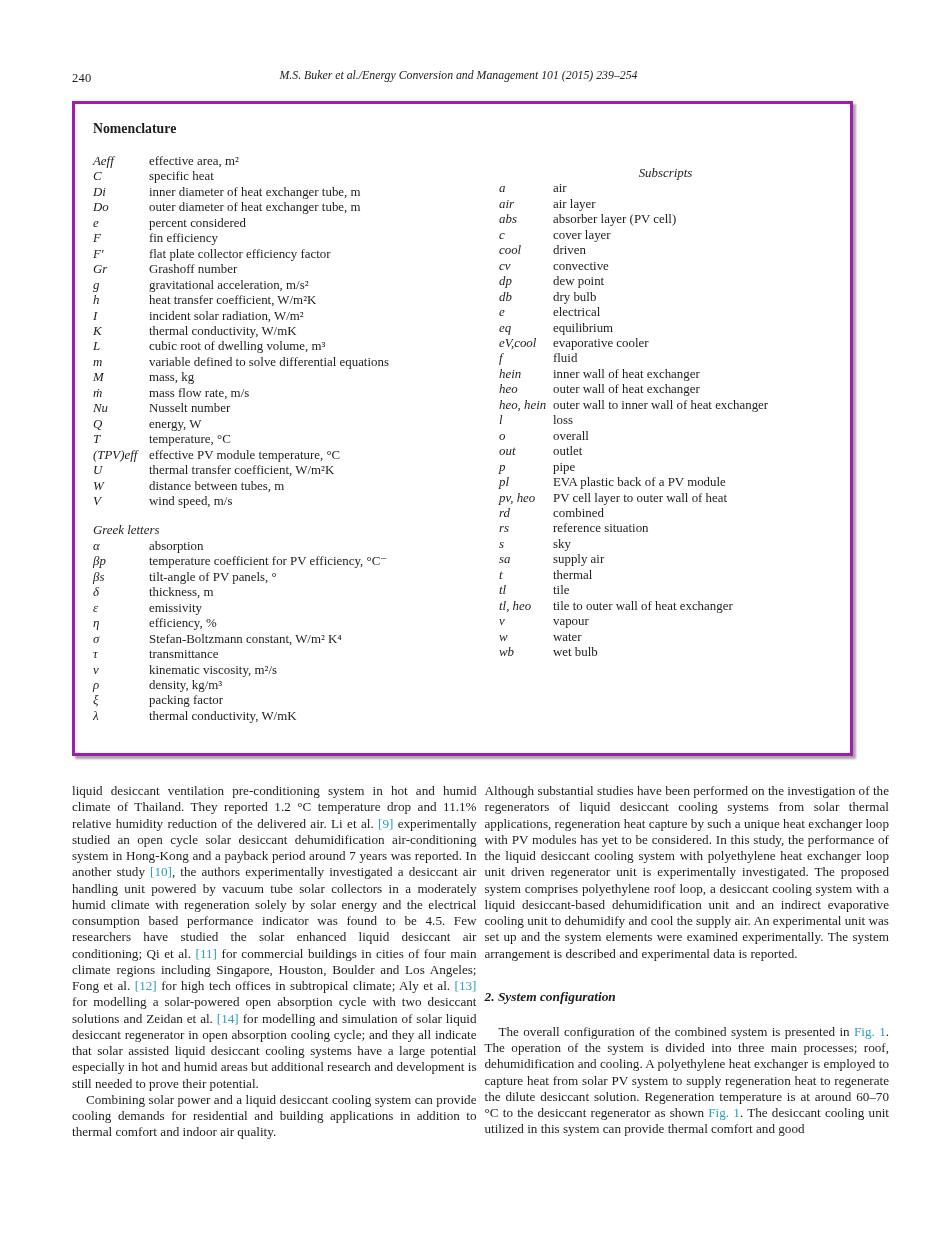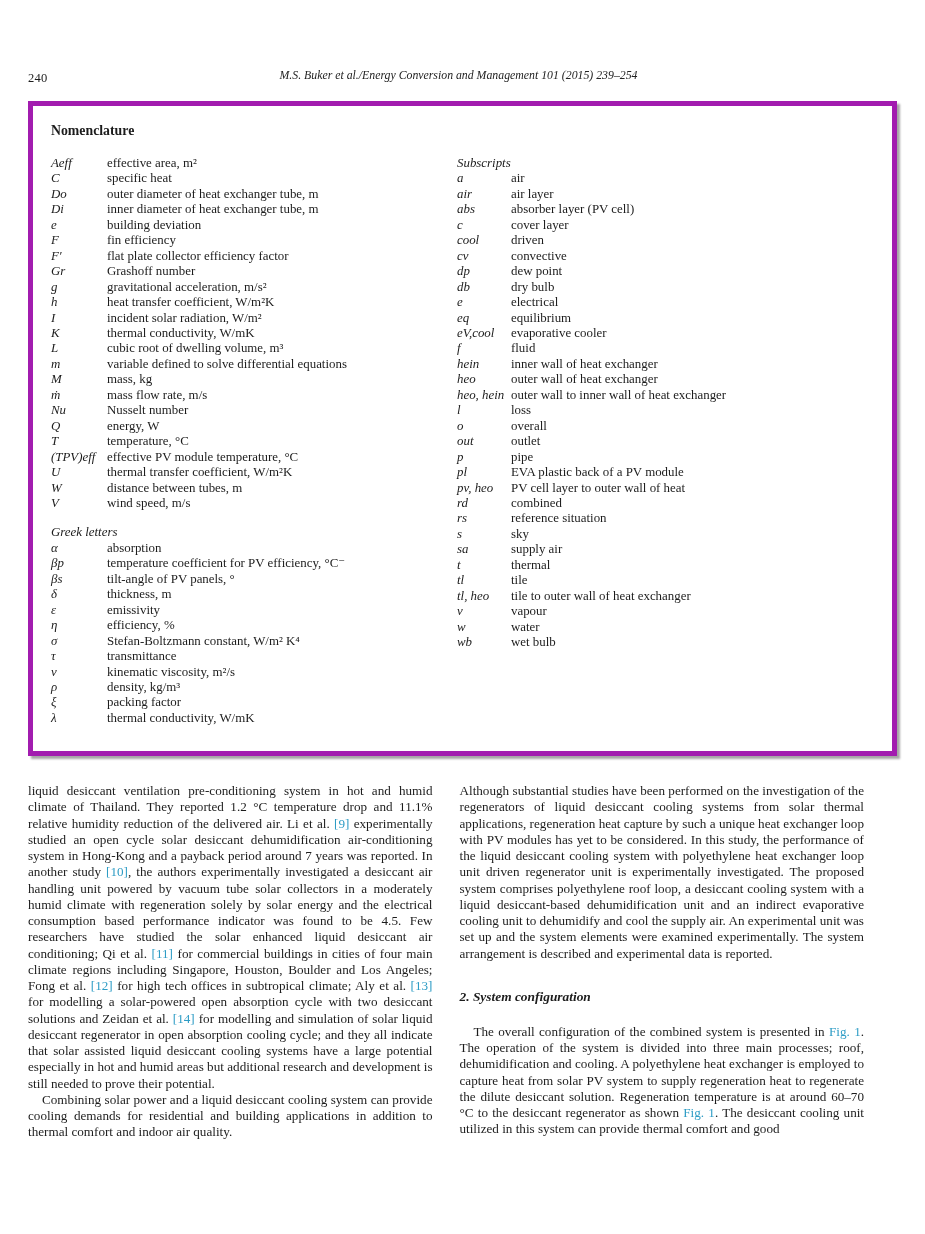--- a/index.html
+++ b/index.html
@@ -1,52 +1,52 @@
 <!DOCTYPE html>
 <html style="--link: #2d9cc5;"><head>
 <meta charset="utf-8">
 <style>
   html,body { margin:0; padding:0; background:#ffffff; }
   .page {
     position:relative;
     width:925px; height:1234px;
     box-sizing:border-box;
-    padding:68px 28px 0;
+    padding:68px 72px 0;
     background:#ffffff;
     font-family:"Liberation Serif","DejaVu Serif",serif;
     color:#1c1c1c;
     overflow:hidden;
   }
   
   .running-header { position:relative; height:16px; margin-bottom:17px; }
   .page-num { font-size:12.5px; letter-spacing:0.2px; }
   .running-head {
     position:absolute; left:0; right:8px; top:0;
     text-align:center; font-style:italic; font-size:11.8px; color:#222;
   }
   
   .nom-box {
     box-sizing:border-box;
     height:655px;
-    border:5px solid #a21caf;
+    border:3px solid #a21caf;
     box-shadow:2.5px 3px 2px rgba(0,0,0,0.35);
     padding:17px 18px 20px;
   }
   .nom-title { font-size:13.8px; font-weight:bold; margin:0 0 17px; }
   .nom-columns { display:flex; }
   .nom-col-left { width:406px; flex:none; }
   .nom-col-right { flex:1; }
   .nom-row { display:flex; font-size:12.9px; line-height:15.45px; }
   .nom-sym { width:56px; flex:none; font-style:italic; white-space:nowrap; }
   .nom-col-right .nom-sym { width:54px; }
   .nom-def { flex:1; }
   .nom-subhead { font-style:italic; font-size:12.9px; line-height:15.45px; margin-top:14px; }
-  .nom-subhead.first { margin-top:0; }
+  .nom-subhead.first { margin-top:12px;text-align:center; }
   
-  .body-columns { display:flex; gap:27px; margin-top:27px; }
+  .body-columns { display:flex; gap:8px; margin-top:27px; }
   .col { width:404.5px; flex:none; }
   .body-p {
     margin:0; font-size:13.15px; line-height:16.25px;
     text-align:justify;
   }
   .body-p.indent { text-indent:14px; }
   .cite-link { color:var(--link,#2d9cc5); }
   .section-heading { font-size:13.4px; font-weight:bold; margin:27px 0 19px;font-style:italic; }
 </style>
 </head>
@@ -66,30 +66,30 @@
         <div>
             <div class="nom-row">
               <span class="nom-sym">Aeff</span>
               <span class="nom-def">effective area, m²</span>
             </div>
             <div class="nom-row">
               <span class="nom-sym">C</span>
               <span class="nom-def">specific heat</span>
             </div>
             <div class="nom-row">
+              <span class="nom-sym">Di</span>
+              <span class="nom-def">inner diameter of heat exchanger tube, m</span>
+            </div>
+            <div class="nom-row">
               <span class="nom-sym">Do</span>
               <span class="nom-def">outer diameter of heat exchanger tube, m</span>
             </div>
             <div class="nom-row">
-              <span class="nom-sym">Di</span>
-              <span class="nom-def">inner diameter of heat exchanger tube, m</span>
-            </div>
-            <div class="nom-row">
               <span class="nom-sym">e</span>
-              <span class="nom-def">building deviation</span>
+              <span class="nom-def">percent considered</span>
             </div>
             <div class="nom-row">
               <span class="nom-sym">F</span>
               <span class="nom-def">fin efficiency</span>
             </div>
             <div class="nom-row">
               <span class="nom-sym">F′</span>
               <span class="nom-def">flat plate collector efficiency factor</span>
             </div>
             <div class="nom-row">

